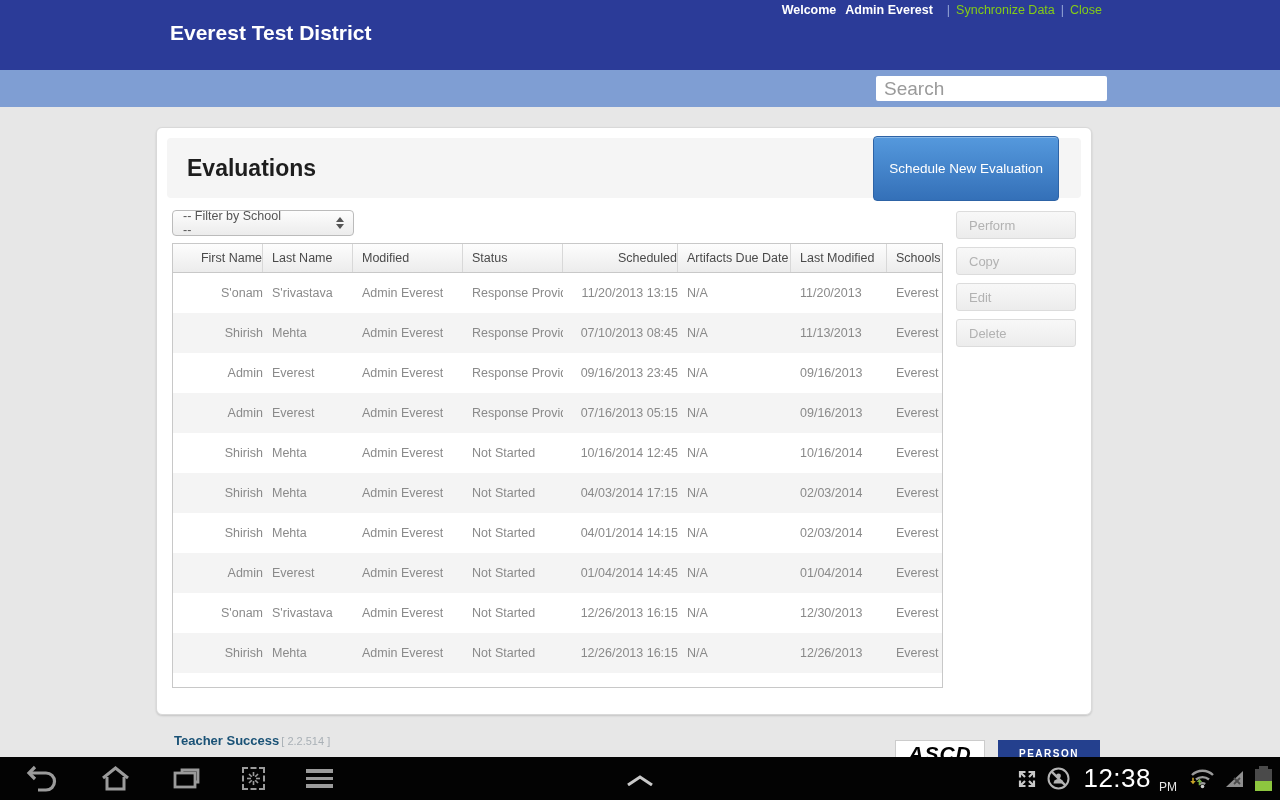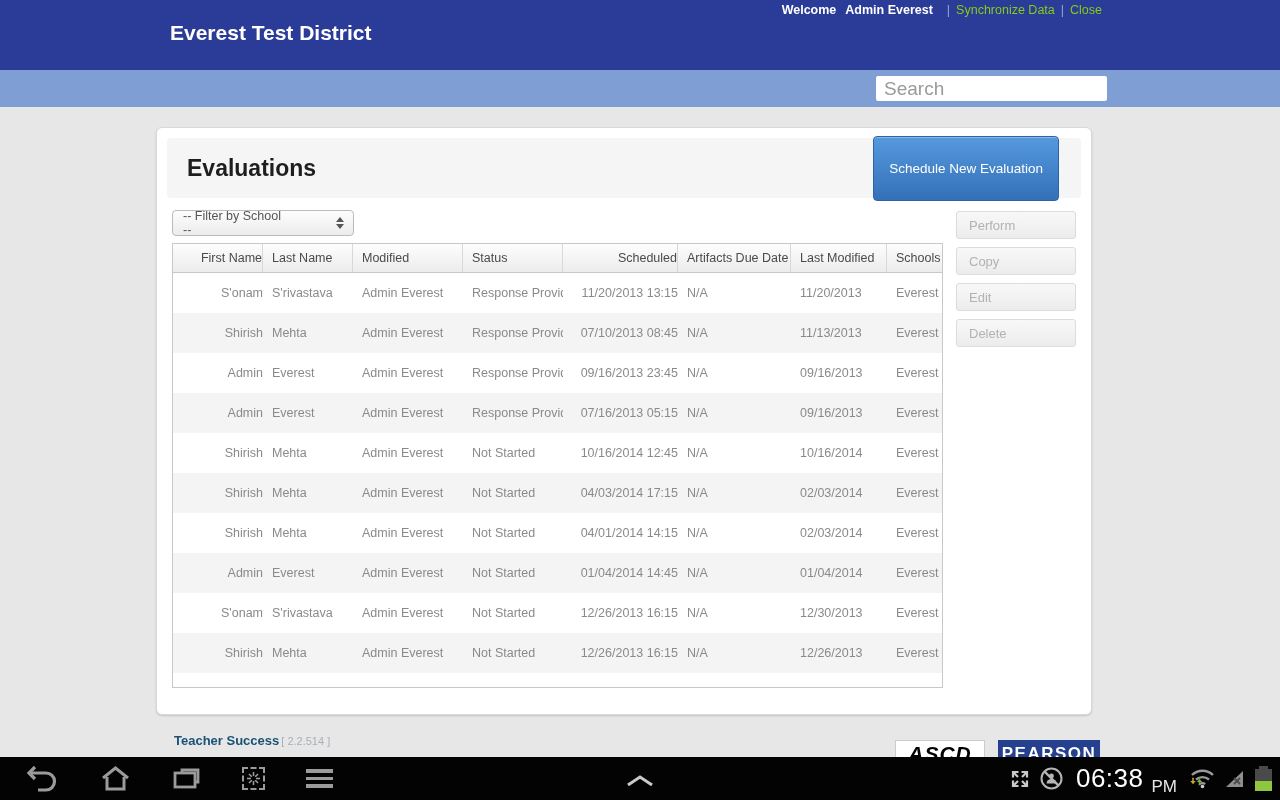--- a/index.html
+++ b/index.html
@@ -51,33 +51,33 @@
 
   .right-col { margin-left:13px; width:120px; padding-top:1px; }
   .action { display:block; width:120px; height:28px; margin-bottom:8px; background:linear-gradient(#f8f8f8,#ececec); border:1px solid #dcdcdc; border-radius:3px; color:#b2b2b2; font-size:13px; text-align:left; padding-left:12px; cursor:pointer; font-family:"Liberation Sans",sans-serif; }
 
   .footer { position:absolute; left:174px; top:626px; display:flex; align-items:baseline; }
   .app-name { font-size:13px; font-weight:bold; color:#1a5276; }
   .version { font-size:11px; color:#a9b0b6; margin-left:2px; }
 
   .logo { position:absolute; top:633px; height:27px; display:flex; align-items:center; justify-content:center; }
   .logo-ascd { left:895px; width:90px; background:#fff; border:1px solid #ccc; color:#000000; font-weight:bold; font-style:italic; font-size:21px; letter-spacing:1px; }
-  .logo-pearson { left:998px; width:102px; background:#24408e; color:#fff; font-weight:bold; font-size:17px; letter-spacing:1.5px; }
+  .logo-pearson { left:998px; width:102px; background:#24408e; color:#fff; font-weight:bold; font-size:10px; letter-spacing:1.5px; }
 
   
   .navbar { position:absolute; left:0; bottom:0; width:1280px; height:43px; background:#030303; z-index:10; }
   .nav-left { position:absolute; left:25px; top:0; height:43px; display:flex; align-items:center; gap:41px; }
   .nav-icon { display:flex; align-items:center; justify-content:center; cursor:pointer; }
   .menu-bars { display:flex; flex-direction:column; gap:4px; }
   .menu-bars div { width:27px; height:3.5px; background:#9b9b9b; }
   .capture-box { width:23px; height:23px; border:2px dashed #9b9b9b; display:flex; align-items:center; justify-content:center; }
   .nav-center { position:absolute; left:625px; top:15px; cursor:pointer; }
   .nav-right { position:absolute; right:8px; top:0; height:43px; display:flex; align-items:center; gap:8px; }
   .clock { color:#fff; font-size:26px; letter-spacing:0.5px; margin-left:4px; }
-  .meridiem { color:#e6e6e6; font-size:17px; margin-top:17px; margin-right:4px; }
+  .meridiem { color:#e6e6e6; font-size:12px; margin-top:17px; margin-right:4px; }
   .battery { position:relative; width:17px; height:25px; margin-left:2px; }
   .battery .notch { position:absolute; top:0; left:4px; width:9px; height:3px; background:#4a4a4a; }
   .battery .body { position:absolute; top:3px; left:0; width:17px; height:22px; background:#4a4a4a; }
   .battery .fill { position:absolute; bottom:0; left:0; width:17px; height:10px; background:#8dc63f; }
 </style>
 </head>
 <body>
 
 <div class="app">
 
@@ -334,21 +334,21 @@
           </svg>
       </span>
       <span class="nav-icon">
         <svg width="25" height="25" viewBox="0 0 25 25">
             <circle cx="12.5" cy="12.5" r="10" fill="none" stroke="#b5b5b5" stroke-width="2"></circle>
             <circle cx="12.5" cy="10" r="2.4" fill="#b5b5b5"></circle>
             <path d="M7.5 17.5 a5 4.5 0 0 1 10 0 Z" fill="#b5b5b5"></path>
             <line x1="5.4" y1="5.4" x2="19.6" y2="19.6" stroke="#b5b5b5" stroke-width="2.2"></line>
           </svg>
       </span>
-      <span class="clock">06:38</span>
+      <span class="clock">12:38</span>
       <span class="meridiem">PM</span>
       <span class="nav-icon">
         <svg width="27" height="24" viewBox="0 0 27 24">
             <g fill="none" stroke="#9a9a9a" stroke-width="2.4">
               <path d="M3 8 a15 15 0 0 1 21 0"></path>
               <path d="M7 12.5 a10 10 0 0 1 13 0"></path>
               <path d="M10.8 17 a5 5 0 0 1 5.4 0"></path>
             </g>
             <circle cx="13.5" cy="19.5" r="1.8" fill="#cfcfcf"></circle>
             <path d="M6.5 16 v4 l-2.4 0 3.4 4 3.4 -4 -2.4 0 v-4 Z" fill="#c8a427" transform="translate(-2,-2) scale(0.8)"></path>

